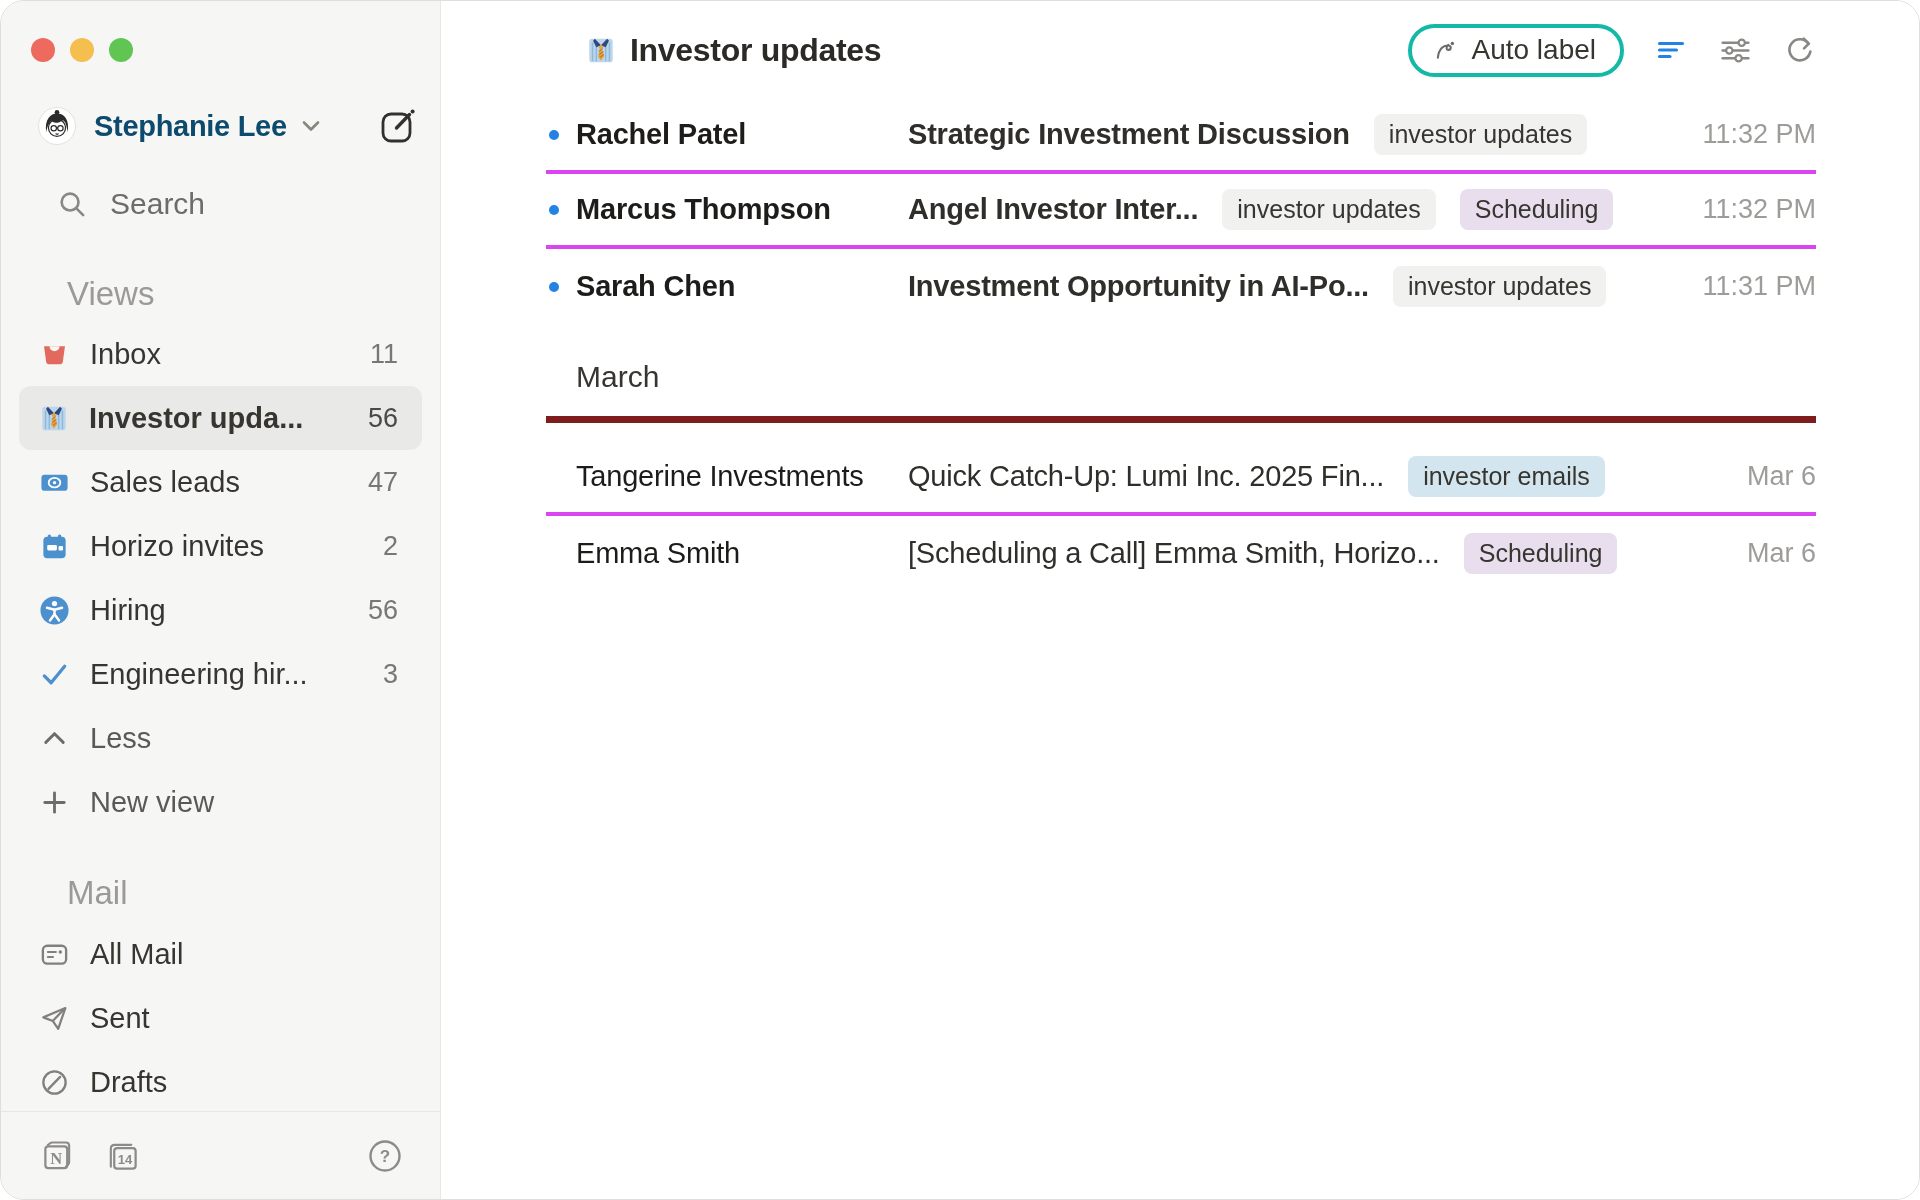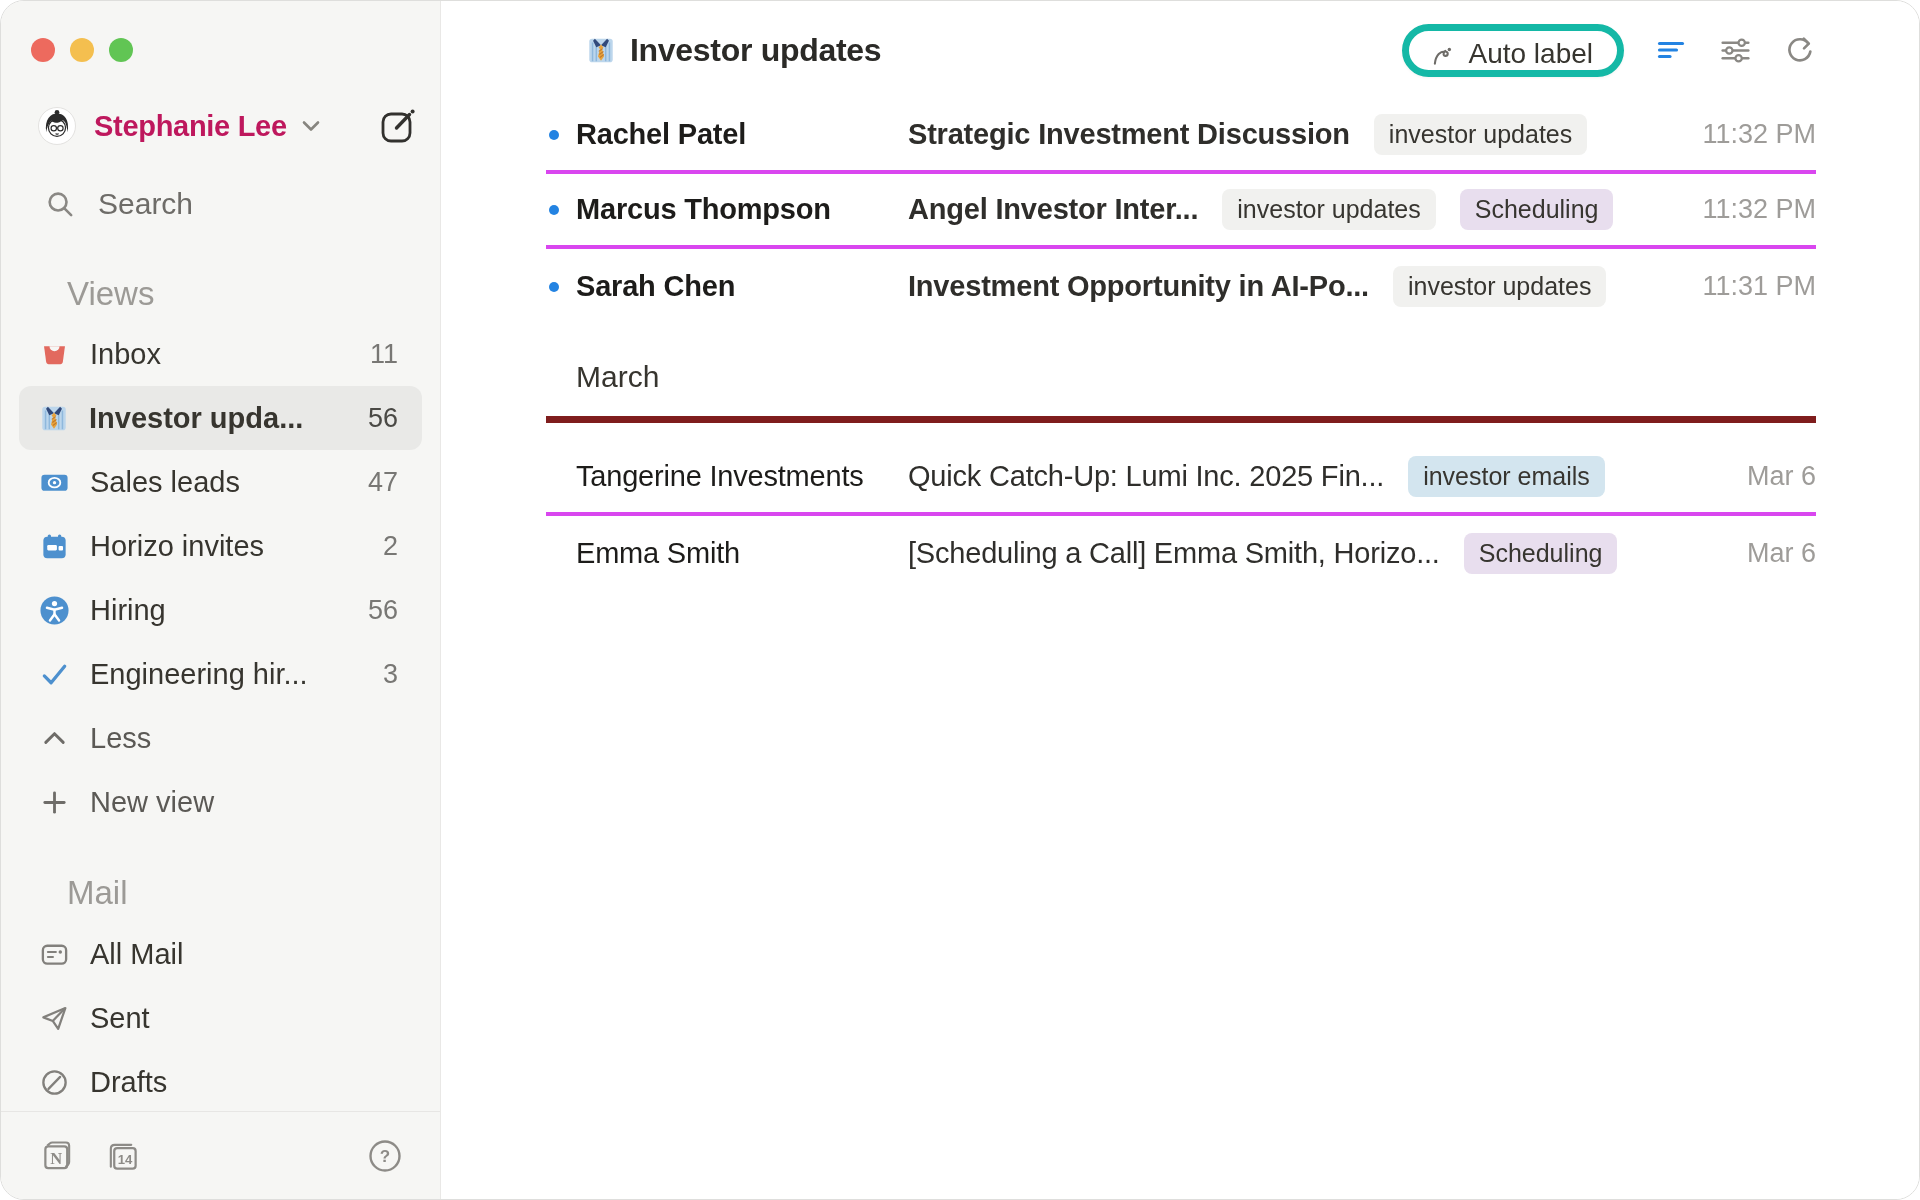--- a/index.html
+++ b/index.html
@@ -5,24 +5,24 @@
   html,body{margin:0;padding:0;background:#fff;}
   *{box-sizing:border-box;}
   body{font-family:"Liberation Sans","DejaVu Sans",sans-serif;color:#37352F;-webkit-font-smoothing:antialiased;}
   .window{position:relative;width:1920px;height:1200px;background:#fff;border:1px solid #DEDEDC;border-radius:24px;overflow:hidden;display:flex;}
   
   .sidebar{position:relative;width:440px;flex:none;background:#F6F6F4;border-right:1px solid #E9E8E6;height:100%;}
   .traffic{display:flex;gap:15px;padding:37px 0 0 30px;height:61px;}
   .traffic span{width:24px;height:24px;border-radius:50%;display:block;}
   .profile{margin-top:45px;height:38px;display:flex;align-items:center;padding:0 20px 0 37px;}
   .avatar{width:38px;height:38px;border-radius:50%;flex:none;overflow:hidden;background:#fff;border:1px solid #E3E2E0;}
-  .profile-name{margin-left:18px;font-size:29px;font-weight:700;color:#be185d;letter-spacing:-.3px;}
+  .profile-name{margin-left:18px;font-size:29px;font-weight:700;color:#0c4a6e;letter-spacing:-.3px;}
   .profile .chev{margin-left:14px;}
   .compose{margin-left:auto;width:44px;height:44px;display:flex;align-items:center;justify-content:center;cursor:pointer;}
-  .searchrow{margin-top:44px;height:30px;display:flex;align-items:center;padding-left:44px;color:#6E6C68;}
+  .searchrow{margin-top:44px;height:30px;display:flex;align-items:center;padding-left:56px;color:#6E6C68;}
   .searchrow .label{margin-left:22px;font-size:30px;}
   .seclabel{margin-top:62px;height:26px;padding-left:30px;font-size:33px;color:#9C9A96;display:flex;align-items:center;margin-left:36px;}
   .seclabel.mail{margin-top:46px;}
   .navlist{margin:15px 18px 0;}
   .navlist.mail{margin-top:16px;}
   .navitem{height:64px;display:flex;align-items:center;padding:0 24px 0 20px;border-radius:12px;cursor:pointer;}
   .navitem .nlabel{margin-left:20px;font-size:29px;color:#37352F;white-space:nowrap;}
   .navitem .count{margin-left:auto;font-size:27px;color:#787774;}
   .navitem.selected{background:#E9E9E7;}
   .navitem.selected .nlabel{font-weight:600;}
@@ -32,21 +32,21 @@
   .icon svg{display:block;}
   .sb-footer{position:absolute;left:0;right:0;bottom:0;height:88px;border-top:1px solid #E7E6E4;display:flex;align-items:center;padding:0 38px 0 40px;}
   .sb-footer .icon{cursor:pointer;}
   .sb-footer .gap{width:31px;}
   .sb-footer .help{margin-left:auto;}
   
   .main{flex:1;background:#fff;display:flex;flex-direction:column;min-width:0;}
   .mainheader{height:98px;flex:none;display:flex;align-items:center;padding:0 103px 0 145px;}
   .title{margin-left:14px;font-size:32px;font-weight:600;color:#2B2A27;letter-spacing:-.3px;}
   .tools{margin-left:auto;display:flex;align-items:center;gap:30px;}
-  .autolabel{height:53px;border:7px solid #14b8a6;background:#fff;border-radius:27px;display:flex;align-items:flex-end;gap:12px;padding:0 24px 0 20px;box-shadow:0 1px 3px rgba(0,0,0,.05);cursor:pointer;}
+  .autolabel{height:53px;border:4px solid #14b8a6;background:#fff;border-radius:27px;display:flex;align-items:center;gap:12px;padding:0 24px 0 20px;box-shadow:0 1px 3px rgba(0,0,0,.05);cursor:pointer;}
   .autolabel .al-text{font-size:28px;font-weight:500;color:#37352F;}
   .toolbtn{width:34px;height:34px;display:flex;align-items:center;justify-content:center;cursor:pointer;}
   
   .list{padding:0 103px 0 105px;}
   .group-heading{padding:36px 0 22px 30px;border-bottom:7px solid #7f1d1d;font-size:30px;color:#37352F;}
   .group-rows.padded{padding-top:18px;}
   .row{position:relative;height:75px;display:flex;align-items:center;padding-left:30px;cursor:pointer;}
   .row.divided{border-bottom:4px solid #d946ef;}
   .dot{position:absolute;left:3px;top:50%;margin-top:-5px;width:10px;height:10px;border-radius:50%;}
   .sender{width:332px;flex:none;font-size:29px;color:#1D1C1A;white-space:nowrap;overflow:hidden;letter-spacing:-.2px;}

